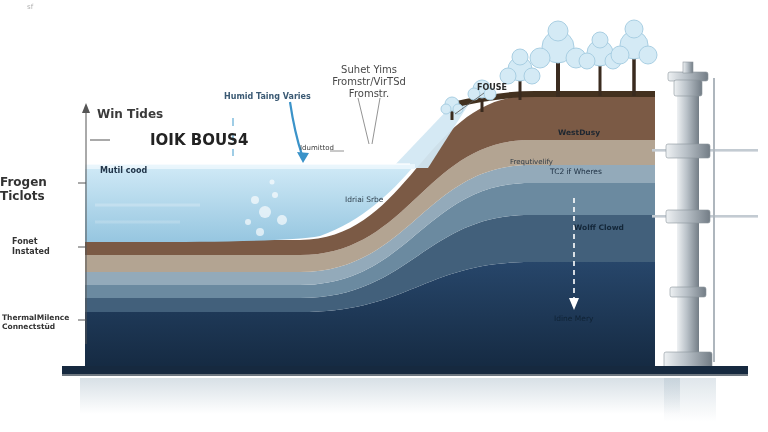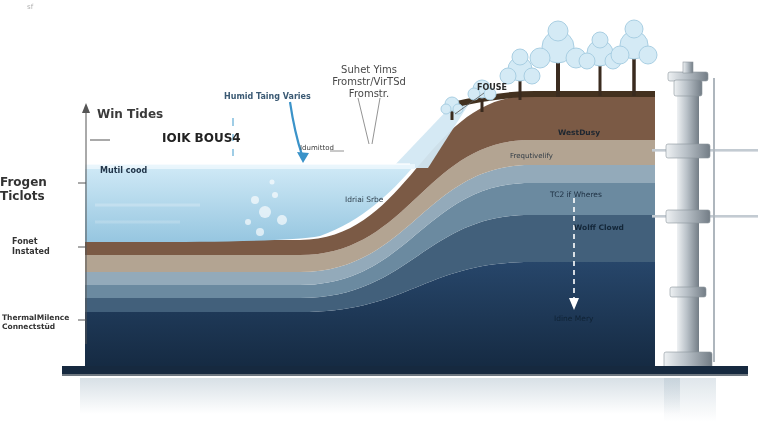--- a/index.html
+++ b/index.html
@@ -162,21 +162,21 @@
     <rect x="62" y="366" width="686" height="8" fill="#16293f"></rect>
     <rect x="62" y="374" width="686" height="2" fill="#0e1c2c" opacity="0.6"></rect>
     <rect x="80" y="378" width="600" height="36" fill="url(#gFade)"></rect>
     <rect x="664" y="378" width="52" height="44" fill="url(#gFade)" opacity="0.8"></rect>
   </svg>
 
   <div class="lbl" style="left:27px;top:3px;font-size:7px;color:#b0b0b0;">sf</div>
 
   <div class="lbl b" style="left:97px;top:107px;font-size:12px;color:#3a3a3a;">Win Tides</div>
 
-  <div class="lbl b" style="left:150px;top:131px;font-size:12px;color:#222222;margin-left:12px;">IOIK BOUS4</div>
+  <div class="lbl b" style="left:150px;top:131px;font-size:15px;color:#222222;">IOIK BOUS4</div>
 
   <div class="lbl b" style="left:224px;top:92px;font-size:8px;color:#3b5a74;">Humid Taing Varies</div>
 
   <div class="lbl c" style="left:326px;top:64px;width:86px;font-size:10px;color:#484848;">
     <span>Suhet Yims</span>
     <span>Fromstr/VirTSd</span>
     <span>Fromstr.</span>
   </div>
 
   <div class="lbl" style="left:300px;top:144px;font-size:7px;color:#3c3c3c;">Idumittod</div>
@@ -197,21 +197,21 @@
 
   <div class="lbl b" style="left:2px;top:313px;font-size:7.5px;color:#333333;">
     <span>ThermalMilence</span>
     <span>Connectstüd</span>
   </div>
 
   <div class="lbl" style="left:345px;top:195px;font-size:7.5px;color:#31424f;">Idriai Srbe</div>
 
   <div class="lbl b" style="left:558px;top:128px;font-size:7.5px;color:#1d2630;">WestDusy</div>
 
-  <div class="lbl" style="left:510px;top:152px;font-size:7px;color:#2f3a44;">Frequtivelify</div>
-
-  <div class="lbl" style="left:550px;top:190px;font-size:7.5px;color:#1c2e40;">TC2 if Wheres</div>
+  <div class="lbl" style="left:510px;top:158px;font-size:7px;color:#2f3a44;">Frequtivelify</div>
+
+  <div class="lbl" style="left:550px;top:167px;font-size:7.5px;color:#1c2e40;">TC2 if Wheres</div>
 
   <div class="lbl b" style="left:574px;top:223px;font-size:7.5px;color:#132638;">Wolff Clowd</div>
 
   <div class="lbl" style="left:554px;top:314px;font-size:7.5px;color:#0f2234;">Idine Mery</div>
 
 </div>
 
 </body></html>

